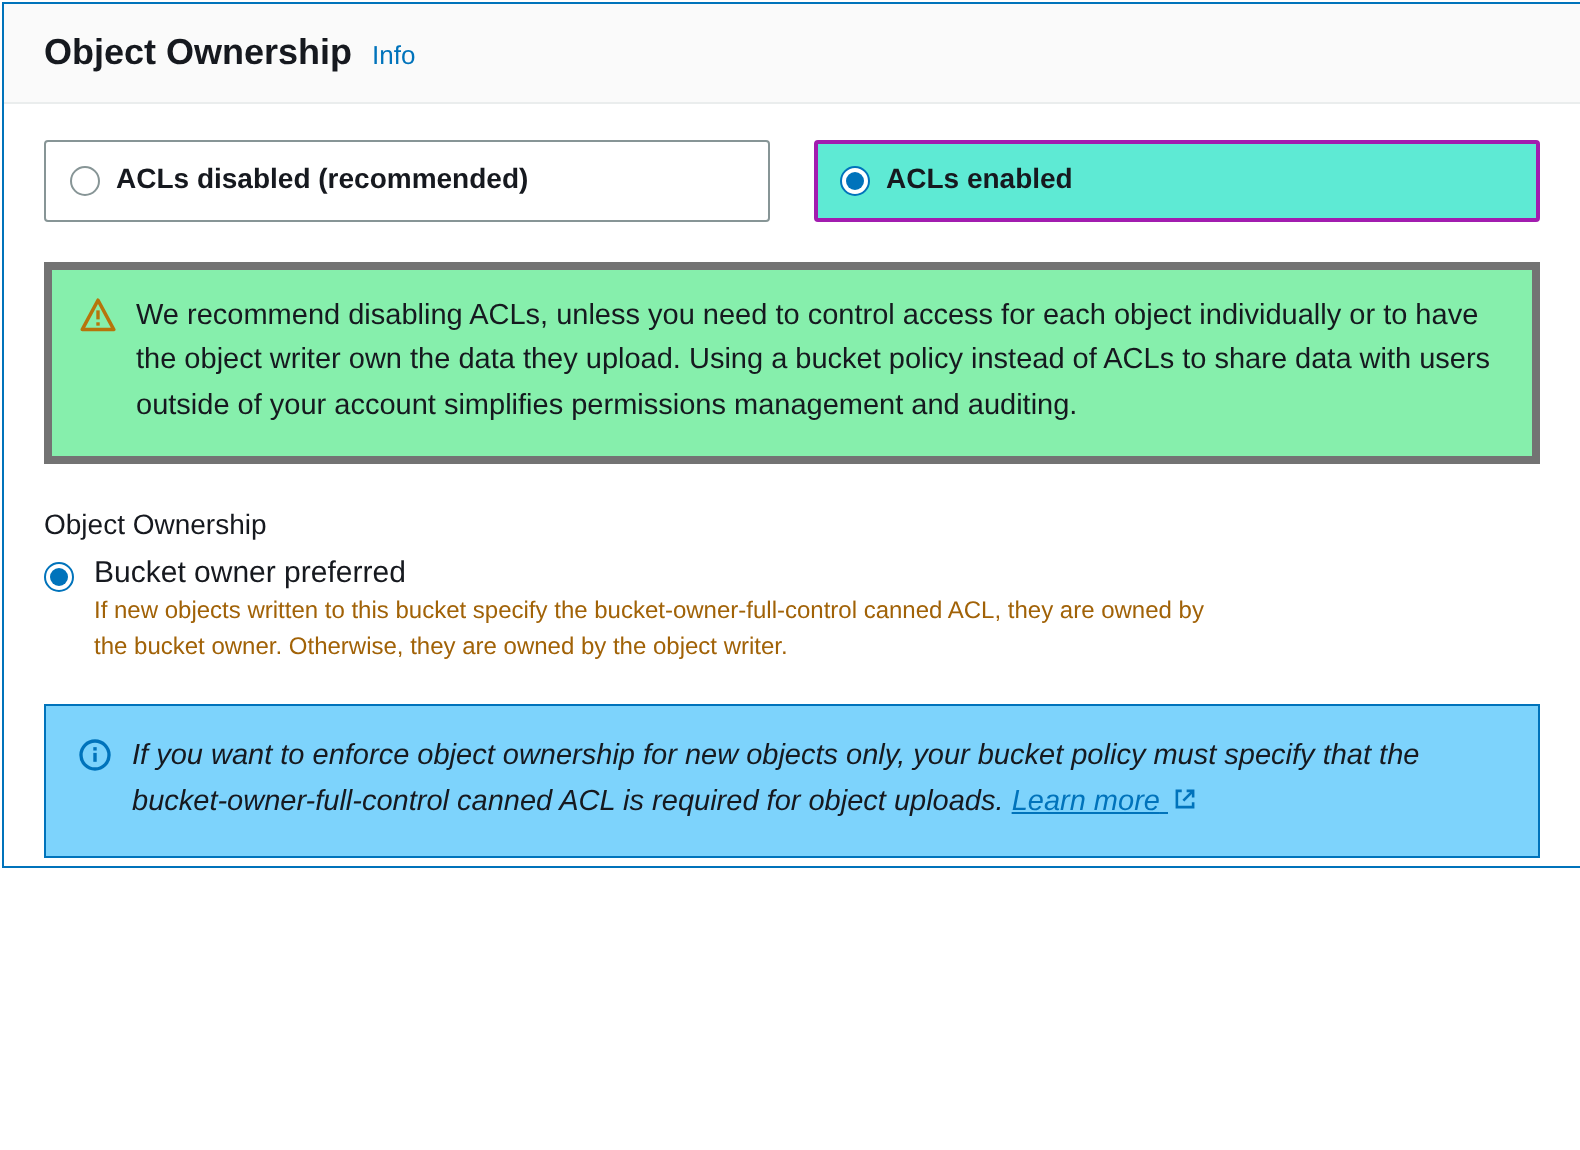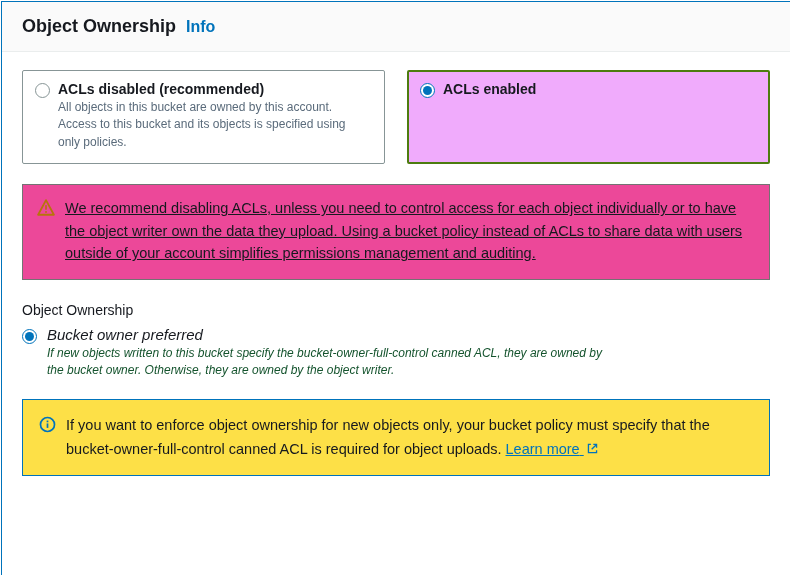--- a/index.html
+++ b/index.html
@@ -6,37 +6,37 @@
   body {
     font-family: "Amazon Ember", "Helvetica Neue", Arial, sans-serif;
     font-size: 14px;
     color: #16191f;
     background: #fff;
     padding: 1px;
   }
   .panel {
     border: 1.5px solid #0073bb;
     width: 790px;
-    height: 575px;
+    height: 433px;
   }
   .header {
     background: #fafafa;
     padding: 14px 20px 14px 20px;
     border-bottom: 1px solid #eaeded;
   }
   .header-title-row { display: flex; align-items: baseline; gap: 10px; }
   .header-title {
     font-size: 18px;
     font-weight: 700;
     color: #16191f;
   }
   .info-link {
     color: #0073bb;
-    font-size: 16px;
-    font-weight: 700;
+    font-size: 13px;
+    font-weight: 400;
     cursor: pointer;
   }
   .header-desc {
     color: #5a6b7b;
     font-size: 12px;
     line-height: 1.45;
     margin-top: 4px;
   }
   .body {
     padding: 18px 20px 20px 20px;
@@ -50,22 +50,22 @@
     flex: 1;
     border: 1px solid #879596;
     border-radius: 2px;
     background: #fff;
     padding: 10px 14px 12px 12px;
     display: flex;
     gap: 8px;
     cursor: pointer;
   }
   .radio-card.selected {
-    border: 2px solid #4d7c0f;
-    background: #f0abfc;
+    border: 2px solid #a21caf;
+    background: #5eead4;
     padding: 9px 13px 11px 11px;
   }
   .radio-outer {
     flex: none;
     width: 15px; height: 15px;
     border: 1px solid #879596;
     border-radius: 50%;
     margin-top: 2px;
     position: relative;
     background: #fff;
@@ -87,65 +87,64 @@
     color: #16191f;
   }
   .radio-card-desc {
     color: #5a6b7b;
     font-size: 12px;
     line-height: 1.45;
     margin-top: 2px;
   }
   .alert {
     margin-top: 20px;
-    border: 1px solid #737373;
-    background: #ec4899;
+    border: 4px solid #737373;
+    background: #86efac;
     padding: 12px 14px 14px 14px;
     display: flex;
     gap: 10px;
-    text-decoration: underline;
   }
   .alert-icon { flex: none; width: 18px; height: 18px; margin-top: 2px; }
   .alert-text {
     font-size: 14.5px;
     line-height: 1.55;
     color: #16191f;
   }
   .sub-section-title {
     margin-top: 22px;
     font-size: 14px;
     color: #16191f;
   }
   .sub-radio {
     display: flex;
     gap: 10px;
     margin-top: 8px;
     cursor: pointer;
     align-items: flex-start;
-    font-style: italic;
   }
   .sub-radio .radio-outer { margin-top: 3px; }
   .sub-radio-title {
     font-size: 15px;
     color: #16191f;
   }
   .sub-radio-desc {
-    color: #14532d;
+    color: #a16207;
     font-size: 12px;
     line-height: 1.45;
     margin-top: 2px;
     max-width: 560px;
   }
   .info-box {
     margin-top: 20px;
     border: 1px solid #0073bb;
-    background: #fde047;
+    background: #7dd3fc;
     padding: 14px 16px;
     display: flex;
     gap: 10px;
+    font-style: italic;
   }
   .info-icon { flex: none; width: 17px; height: 17px; margin-top: 2px; }
   .info-text {
     font-size: 14.5px;
     line-height: 1.6;
     color: #16191f;
   }
   .learn-more {
     color: #0073bb;
     text-decoration: underline;
@@ -165,21 +164,20 @@
     </div>
   </div>
 
   <div class="body">
 
     <div class="radio-grid">
       <div class="radio-card">
         <div class="radio-outer"></div>
         <div>
           <div class="radio-card-title">ACLs disabled (recommended)</div>
-          <div class="radio-card-desc">All objects in this bucket are owned by this account. Access to this bucket and its objects is specified using only policies.</div>
         </div>
       </div>
       <div class="radio-card selected">
         <div class="radio-outer on"></div>
         <div>
           <div class="radio-card-title">ACLs enabled</div>
         </div>
       </div>
     </div>
 

